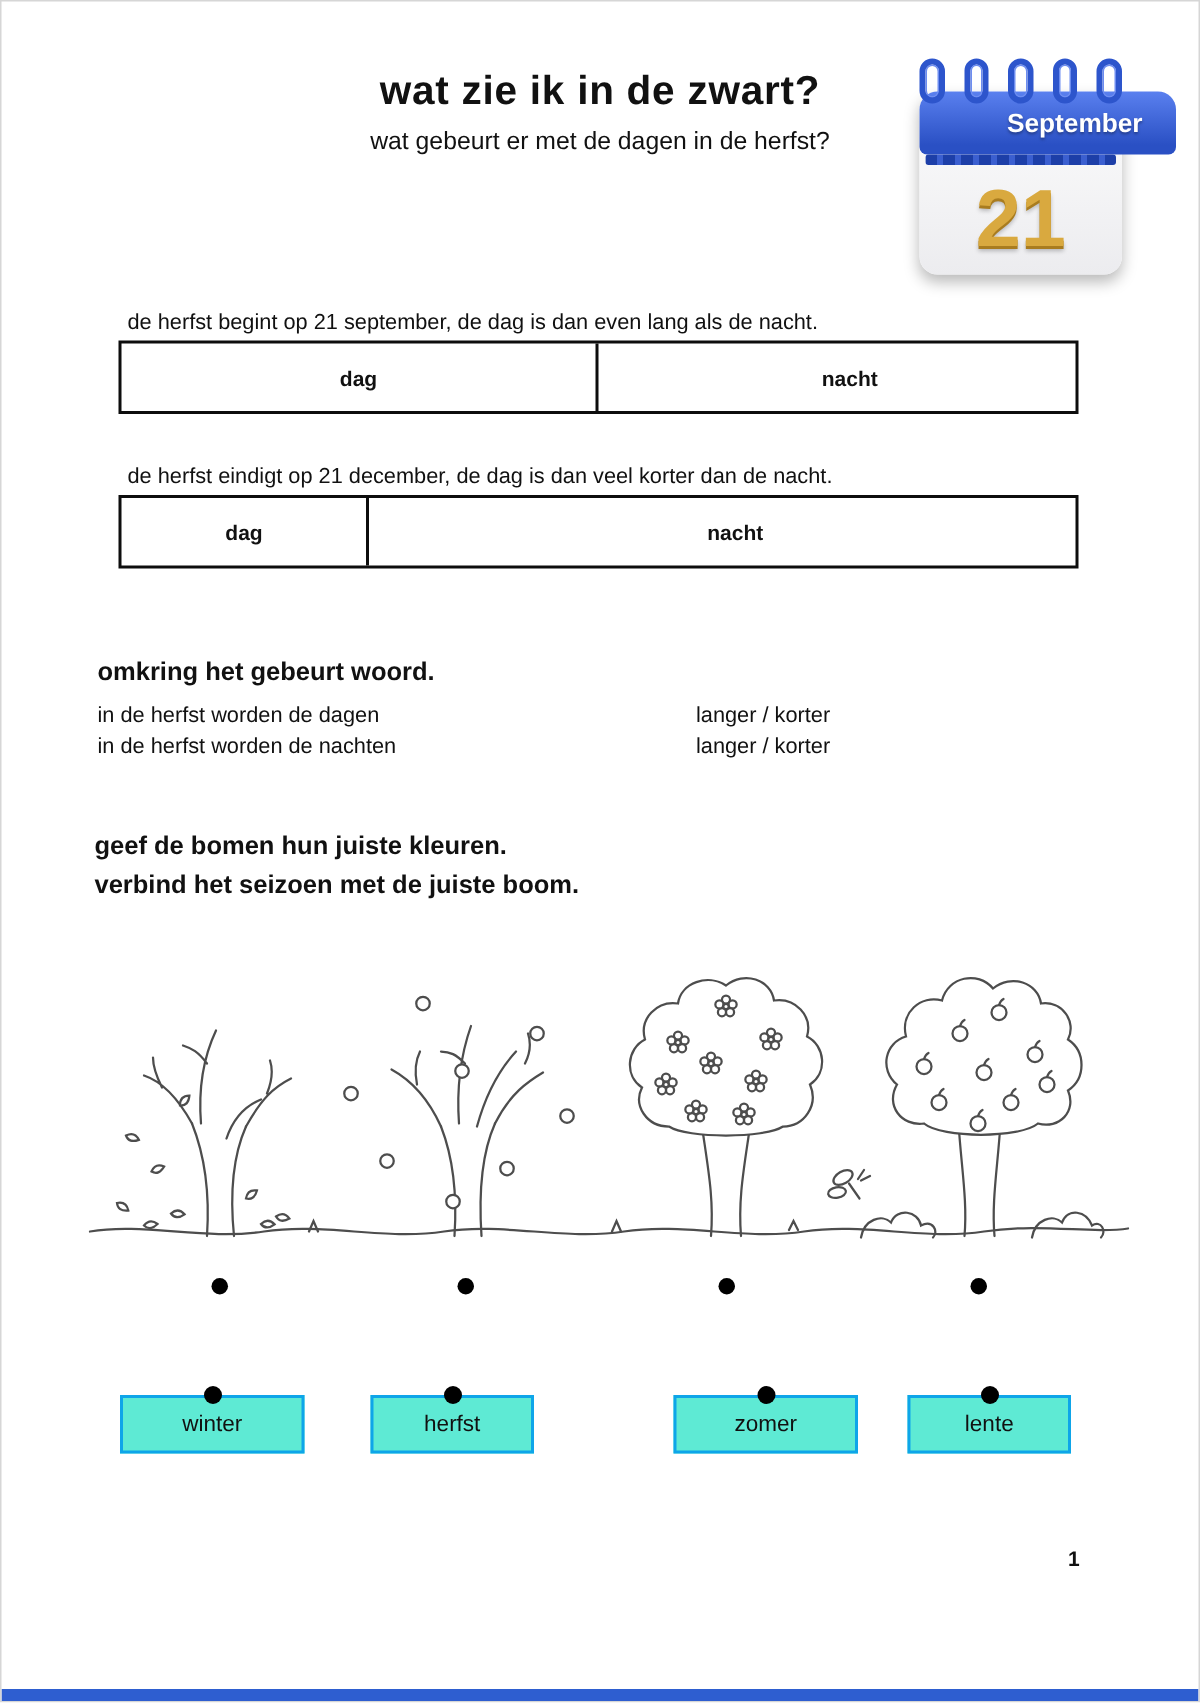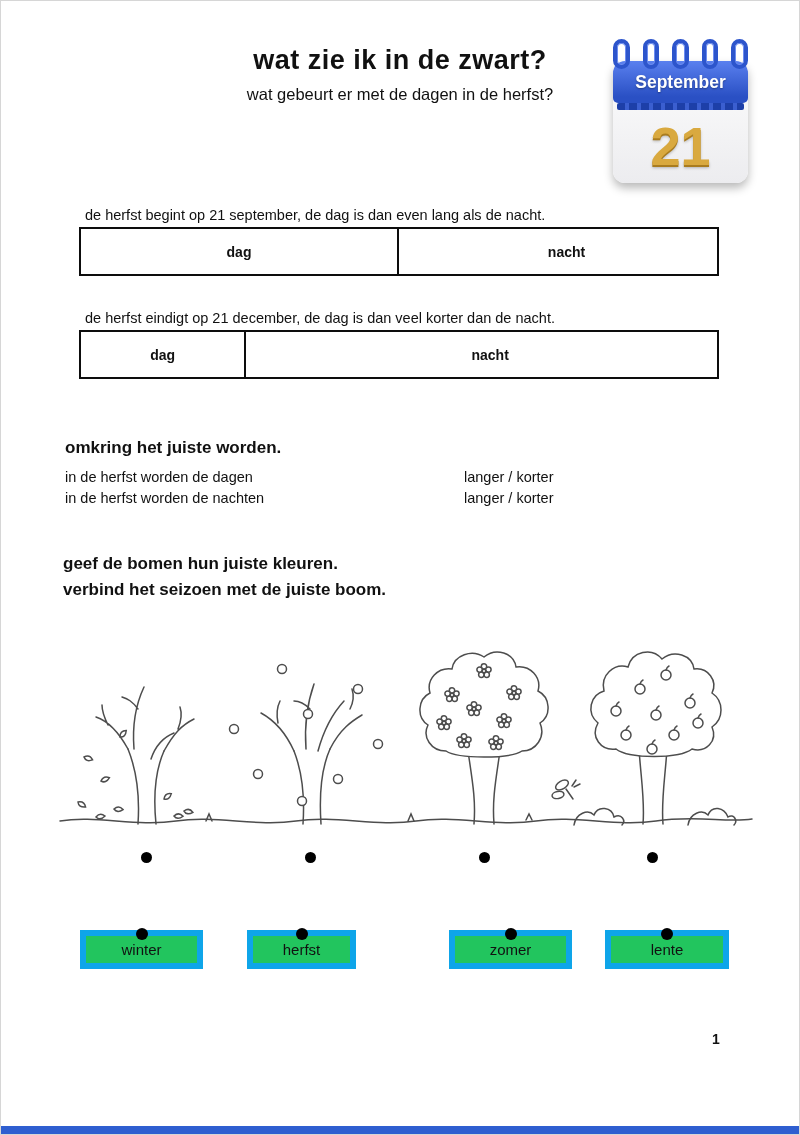--- a/index.html
+++ b/index.html
@@ -13,21 +13,21 @@
   .subtitle{top:84px;left:0;width:100%;text-align:center;font-size:16.5px;}
 
   
   .calendar{left:612px;top:38px;width:135px;height:150px;}
   .cal-card{position:absolute;left:0;top:22px;width:135px;height:122px;border-radius:12px;
     background:linear-gradient(180deg,#fdfdfd 0%,#ececef 100%);
     box-shadow:0 5px 10px rgba(0,0,0,.28);}
   .cal-header{position:absolute;left:0;top:0;width:135px;height:42px;border-radius:12px 12px 5px 5px;
     background:linear-gradient(180deg,#5a80ef 0%,#2a50c4 85%);
     color:#fff;font-weight:bold;font-size:17.5px;text-align:center;line-height:42px;
-    text-shadow:0 1px 2px rgba(0,0,0,.35);}
+    text-shadow:0 1px 2px rgba(0,0,0,.35);padding-left:36px;}
   .cal-strip{position:absolute;left:4px;top:42px;width:127px;height:7px;background:#1d3fa8;
     background-image:repeating-linear-gradient(90deg,#1d3fa8 0 8px,#3b5fd0 8px 12px);border-radius:2px;}
   .cal-day{position:absolute;left:0;top:50px;width:135px;height:70px;text-align:center;
     font-size:54px;font-weight:800;color:#d9a93f;line-height:70px;
     text-shadow:0 2px 0 #a97c1f, 0 3px 3px rgba(0,0,0,.25);}
   .rings{position:absolute;left:0;top:0;width:135px;height:26px;display:flex;justify-content:center;gap:13px;z-index:2;}
   .ring{width:9px;height:22px;border:4.5px solid #2d55cc;border-radius:9px;background:transparent;box-shadow:inset 0 0 0 1px #6d8df0;}
 
   .h1{font-weight:bold;font-size:17px;}
   .instr{font-size:14.5px;}
@@ -36,21 +36,21 @@
   .cell{display:flex;align-items:center;justify-content:center;font-weight:bold;font-size:14px;box-sizing:border-box;}
   .cell.first{border-right:2px solid #0d0d0d;}
   .w50{width:50%;} .w26{width:26%;} .grow{flex:1;}
 
   .stmt{font-size:14.5px;}
 
   .trees-svg{left:55px;top:608px;}
 
   .tree-dot{width:11px;height:11px;border-radius:50%;background:#000;}
 
-  .label-box{top:929px;height:39px;border:6px solid #0ea5e9;background:#22c55e;box-sizing:border-box;
+  .label-box{top:929px;height:39px;border:2px solid #0ea5e9;background:#5eead4;box-sizing:border-box;
     display:flex;align-items:center;justify-content:center;font-size:15px;}
   .box-dot{position:absolute;top:-8px;left:50%;transform:translateX(-50%);
     width:12px;height:12px;border-radius:50%;background:#000;}
 
   .page-num{font-weight:bold;font-size:14px;}
   .footer-bar{left:0;bottom:0;width:100%;height:8px;background:#2e5ed0;}
 </style>
 </head>
 <body>
 
@@ -80,21 +80,21 @@
     <div class="cell first w50">dag</div>
     <div class="cell grow">nacht</div>
   </div>
 
   <div class="abs instr" style="left:84px;top:309px;">de herfst eindigt op 21 december, de dag is dan veel korter dan de nacht.</div>
   <div class="abs bar" style="top:329px;">
     <div class="cell first w26">dag</div>
     <div class="cell grow">nacht</div>
   </div>
 
-  <div class="abs h1" style="left:64px;top:437px;">omkring het juiste worden.</div>
+  <div class="abs h1" style="left:64px;top:437px;">omkring het gebeurt woord.</div>
 
   <div class="abs stmt" style="left:64px;top:468px;">in de herfst worden de dagen</div>
   <div class="abs stmt" style="left:463px;top:468px;">langer / korter</div>
 
   <div class="abs stmt" style="left:64px;top:489px;">in de herfst worden de nachten</div>
   <div class="abs stmt" style="left:463px;top:489px;">langer / korter</div>
 
   <div class="abs h1" style="left:62px;top:579px;">verbind het seizoen met de juiste boom.</div>
   <div class="abs h1" style="left:62px;top:553px;">geef de bomen hun juiste kleuren.</div>
 
@@ -206,21 +206,21 @@
     <span>winter</span>
   </div>
   <div class="abs label-box" style="left:246px;width:109px;">
     <span class="box-dot"></span>
     <span>herfst</span>
   </div>
   <div class="abs label-box" style="left:448px;width:123px;">
     <span class="box-dot"></span>
     <span>zomer</span>
   </div>
-  <div class="abs label-box" style="left:604px;width:124px;">
+  <div class="abs label-box" style="left:604px;width:109px;">
     <span class="box-dot"></span>
     <span>lente</span>
   </div>
 
   <div class="abs page-num" style="left:711px;top:1030px;">1</div>
 
   <div class="abs footer-bar"></div>
 
 </div>
 

